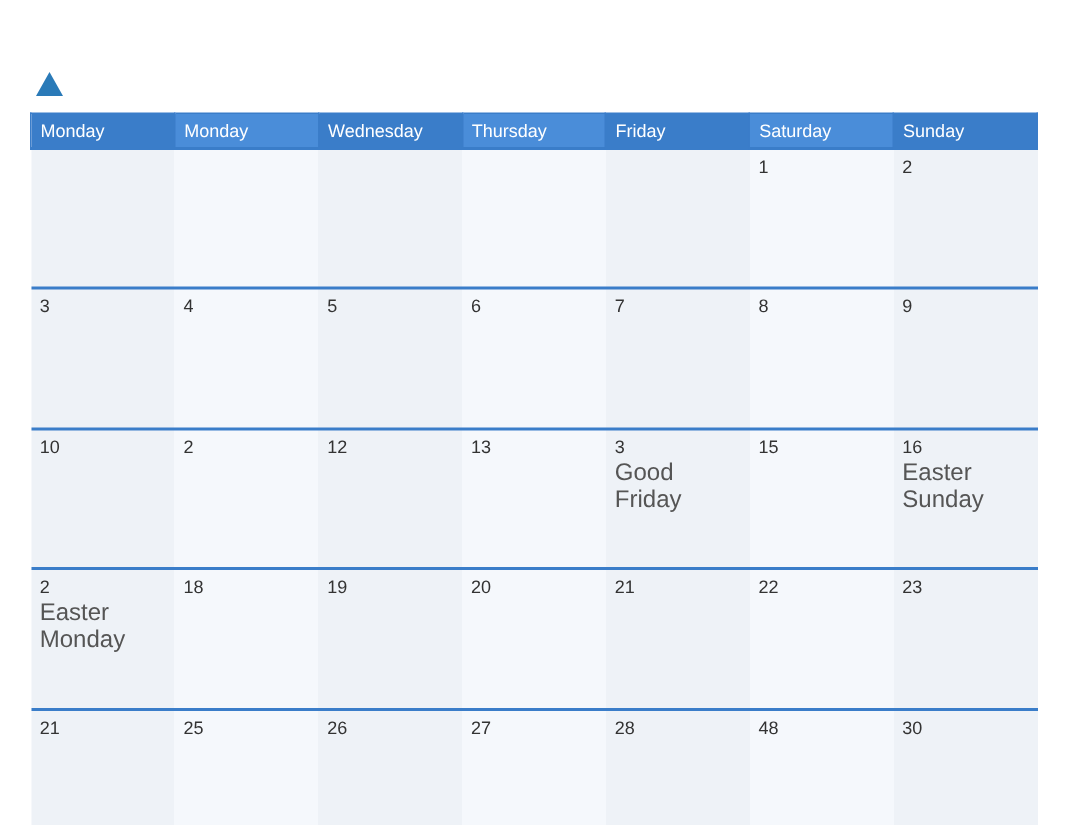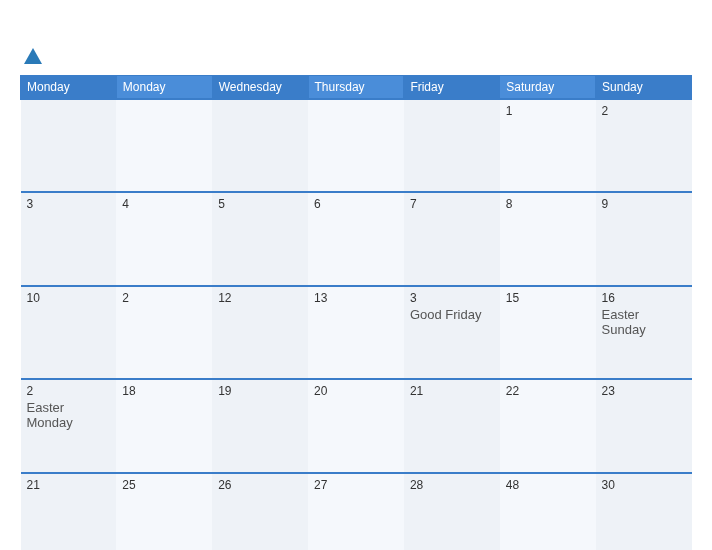--- a/index.html
+++ b/index.html
@@ -101,21 +101,21 @@
       border-left: none;
     }
 
     .day-number {
       font-size: 12px;
       color: #333;
       display: block;
     }
 
     .day-event {
-      font-size: 13px;
+      font-size: 16px;
       color: #555;
       display: block;
       margin-top: 2px;
     }
 
     
     .calendar-table tbody tr td:nth-child(odd) {
       background-color: #eef2f7;
     }
     .calendar-table tbody tr td:nth-child(even) {

